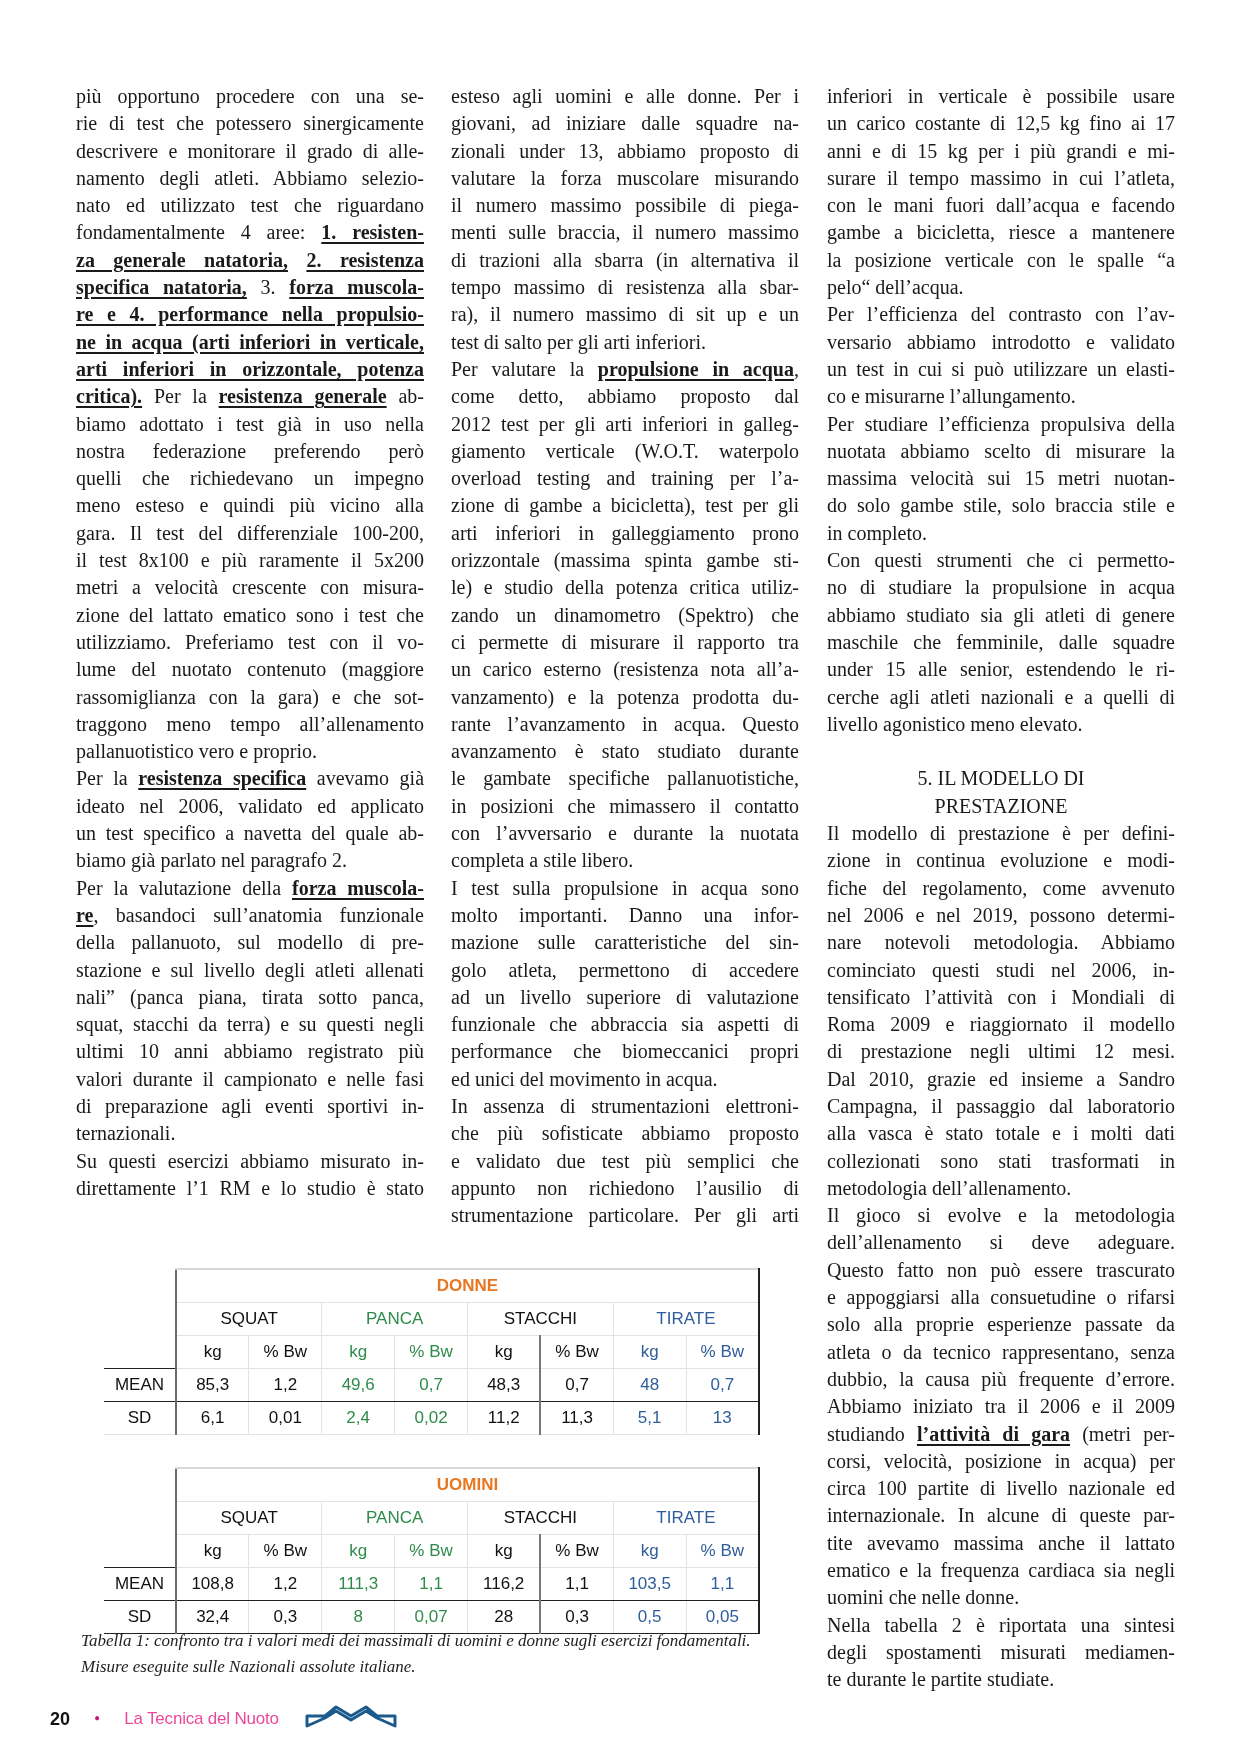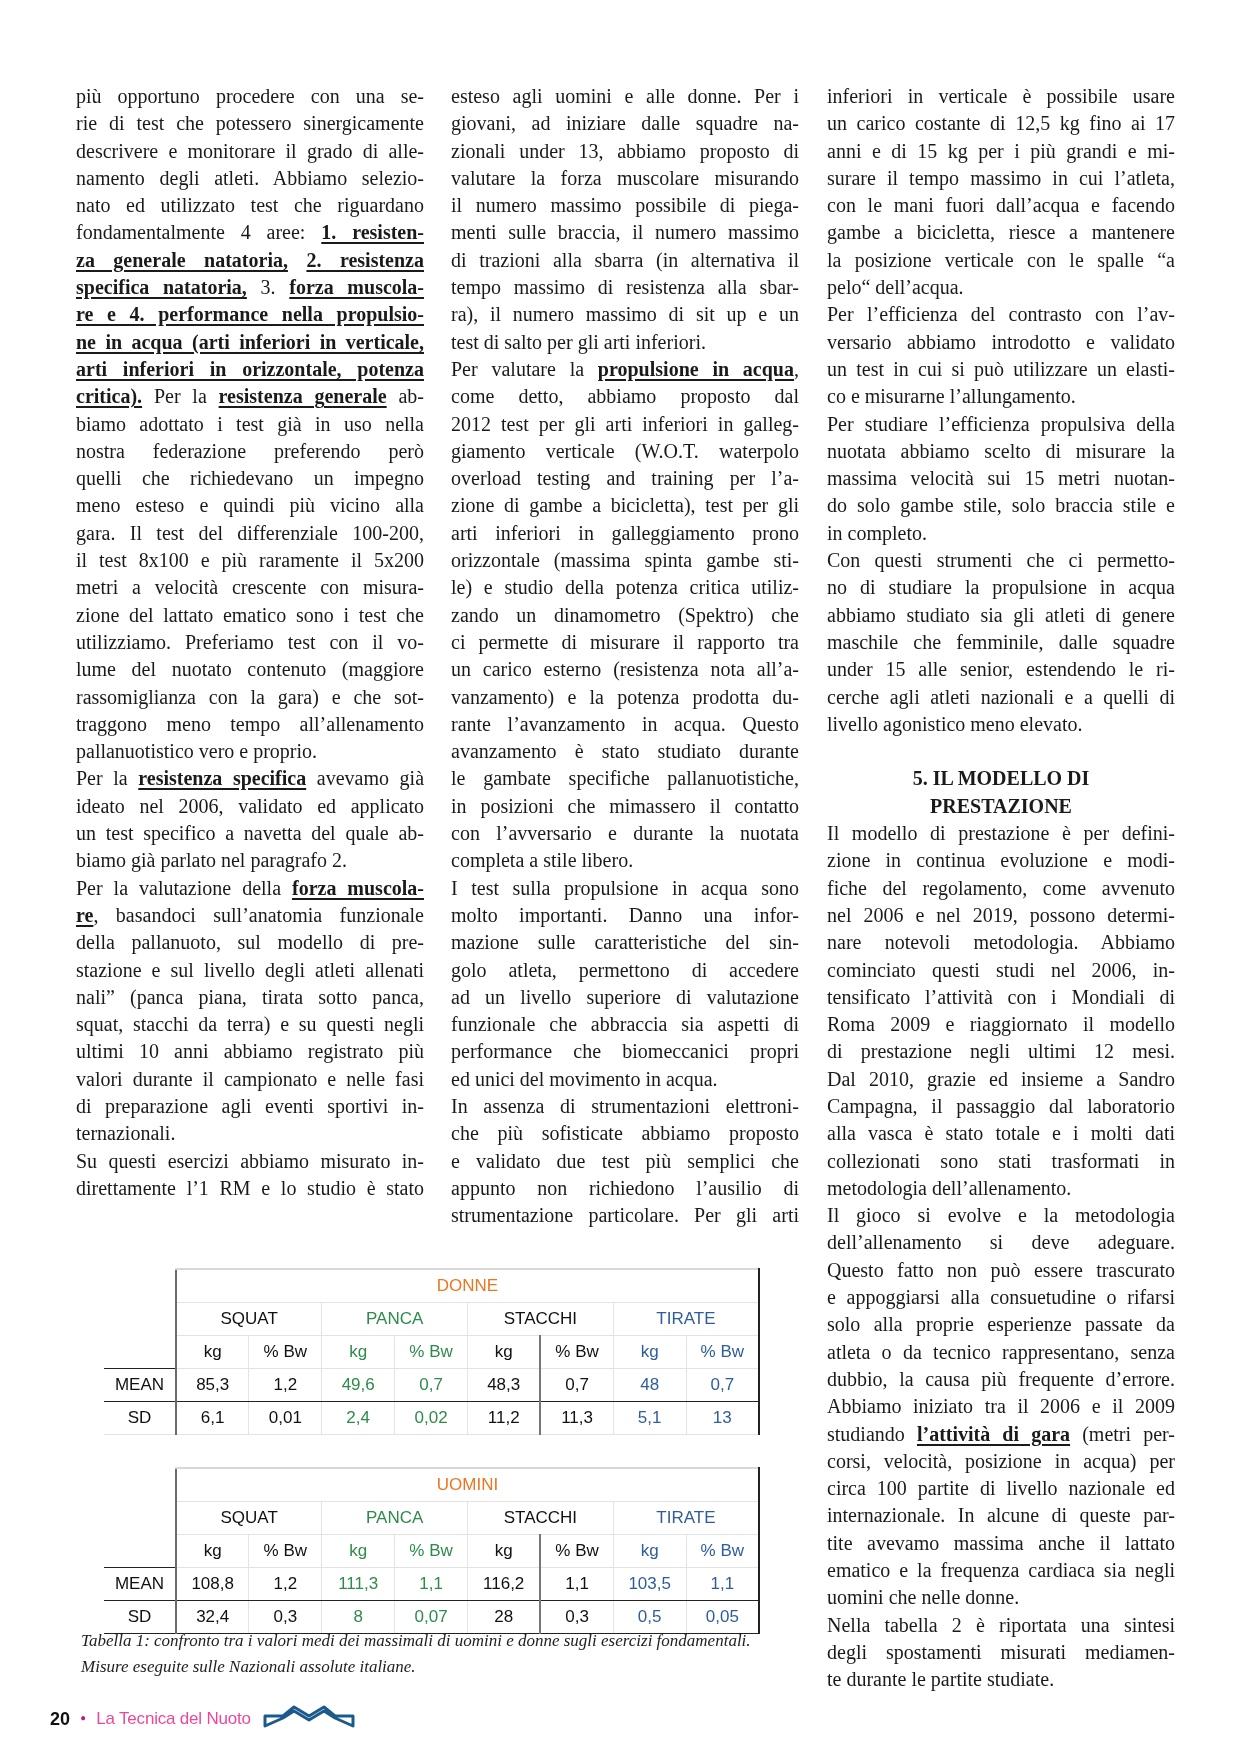--- a/index.html
+++ b/index.html
@@ -6,44 +6,44 @@
   body { width:1240px; height:1754px; position:relative; overflow:hidden; font-family:"DejaVu Serif","Liberation Serif",serif; color:#1a1a1a; }
   .col { position:absolute; top:83px; }
   .col1 { left:76px; width:348px; }
   .col2 { left:451px; width:348px; }
   .col3 { left:827px; width:348px; }
   .ln { font-family:"Liberation Serif", serif; font-size:20px; line-height:27.3px; height:27.3px; white-space:nowrap; text-align:justify; text-align-last:justify; overflow:visible; }
   .ln.last { text-align-last:left; }
   .ln.center { text-align:center; text-align-last:center; }
   .b { font-weight:bold; }
   .u { text-decoration:underline; text-underline-offset:3px; text-decoration-thickness:1.5px;font-family:Liberation Serif, serif; }
-  .heading { font-weight:bold; font-family:"Liberation Serif", serif; }
+  .heading { font-weight:normal; font-family:"Liberation Serif", serif; }
   .gap { height:27.3px; }
 
   
   .tbl-wrap { position:absolute; left:104px; top:1268px; width:656px; font-family:"Liberation Sans", sans-serif; font-size:17px; }
   table.data { border-collapse:collapse; width:100%; table-layout:fixed; }
   table.data td { height:32px; text-align:center; padding:0; border:1px solid #e3e3e3; color:#111; }
   table.data td.rowlab { border-left:none; }
   table.data td.empty { border-left:none; border-top:none; border-bottom:none; }
-  table.data td.title { font-weight:normal; border-top:2px solid #d8d8d8; }
+  table.data td.title { font-weight:bold; border-top:2px solid #d8d8d8; }
   .orange { color:#e87722 !important; }
   .green { color:#2e8b4a !important; }
   .blue { color:#2f5d9b !important; }
   .lthick { border-left:2px solid #6b6b6b !important; }
   .rthick { border-right:2px solid #222 !important; }
   .btop { border-top:1.5px solid #222 !important; }
   .bbot { border-bottom:1.5px solid #222 !important; }
   .lmid { border-left:1.5px solid #222 !important; }
   .lgrey { border-left:2px solid #777 !important; }
   .spacer-row td { height:10px; border:none !important; }
 
   .caption { position:absolute; left:81px; top:1628px; width:740px; font-family:"Liberation Serif", serif; font-style:italic; font-size:17px; line-height:26px; color:#222; }
 
-  .footer { position:absolute; left:50px; top:1704px; height:30px; display:flex; align-items:center; gap:6px; }
+  .footer { position:absolute; left:50px; top:1704px; height:30px; display:flex; align-items:center; gap:20px; }
   .footer .pnum { font-family:"Liberation Sans", sans-serif; font-weight:bold; font-size:18px; color:#111; }
   .footer .dot { color:#c2187a; font-size:14px; margin:0 3px; }
   .footer .mag { font-family:"Liberation Sans", sans-serif; font-size:17px; color:#ec4899; letter-spacing:-0.2px; }
   .footer svg { margin-left:6px; }
 </style>
 </head>
 <body>
 
 <div class="col col1">
     <div class="ln"><span>più opportuno procedere con una se-</span></div>

